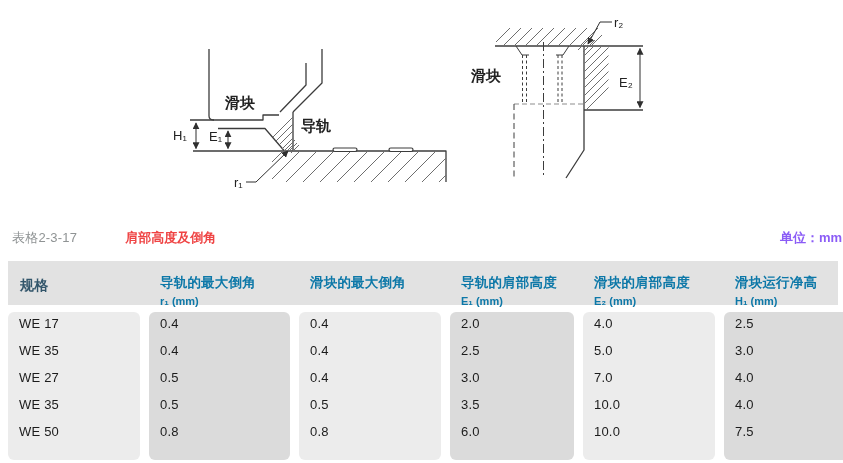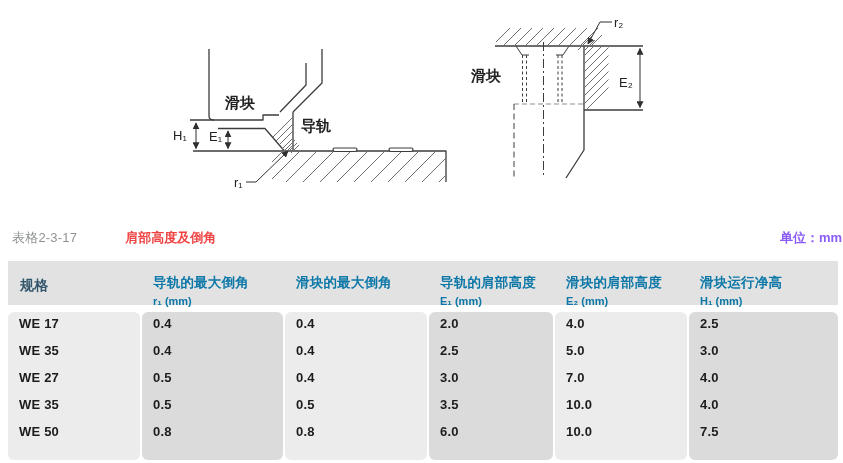--- a/index.html
+++ b/index.html
@@ -21,30 +21,30 @@
   
   .caption-row{
     position:absolute;top:229px;left:12px;width:832px;height:22px;
     display:flex;align-items:flex-start;font-size:13px;gap:28px;
   }
   .table-no{color:#8f9394;font-weight:normal;letter-spacing:0.2px;}
   .caption-title{color:#ef4444;font-weight:bold;margin-left:20px;font-size:13px;}
   .unit{margin-left:auto;color:#8b5cf6;font-weight:bold;padding-right:2px;}
   
   .dtable{position:absolute;top:261px;left:8px;width:830px;}
-  .trow{display:grid;grid-template-columns:132px 141px 142px 124px 132px 149px;column-gap:2px;}
+  .trow{display:grid;grid-template-columns:132px 141px 142px 124px 132px 149px;column-gap:9px;}
   .thead{background:#e2e2e2;height:44px;margin-bottom:7px;}
   .hcell{padding-left:11px;padding-top:13px;line-height:18px;}
   .hcell .l1{display:block;color:#0d78a8;font-weight:bold;font-size:13.5px;letter-spacing:0.2px;}
   .hcell .l2{display:block;color:#0d78a8;font-weight:bold;font-size:11px;}
   .hcell-spec{display:flex;align-items:center;padding-left:12px;}
   .hcell-spec span{color:#33566b;font-weight:bold;font-size:14px;letter-spacing:0.3px;}
   .drow{height:24px;margin-bottom:3px;background:#ffffff;}
   .cell{height:40px;line-height:24px;padding-left:11px;
-        font-size:13px;font-weight:bold;color:#1c1c1c;letter-spacing:0.2px;border-radius:6px;}
+        font-size:13px;font-weight:normal;color:#1c1c1c;letter-spacing:0.2px;border-radius:6px;}
   .cell.light{background:#ececec;}
   .cell.dark{background:#dbdbdb;}
 </style>
 </head>
 <body>
 
 <svg id="diagram" width="843" height="225" viewBox="0 0 843 225">
   <defs>
     <marker id="arr" viewBox="0 0 10 10" refX="9" refY="5" markerWidth="7" markerHeight="7" orient="auto-start-reverse">
       <path d="M0,0 L10,5 L0,10 z" fill="#2f2f2f"></path>

